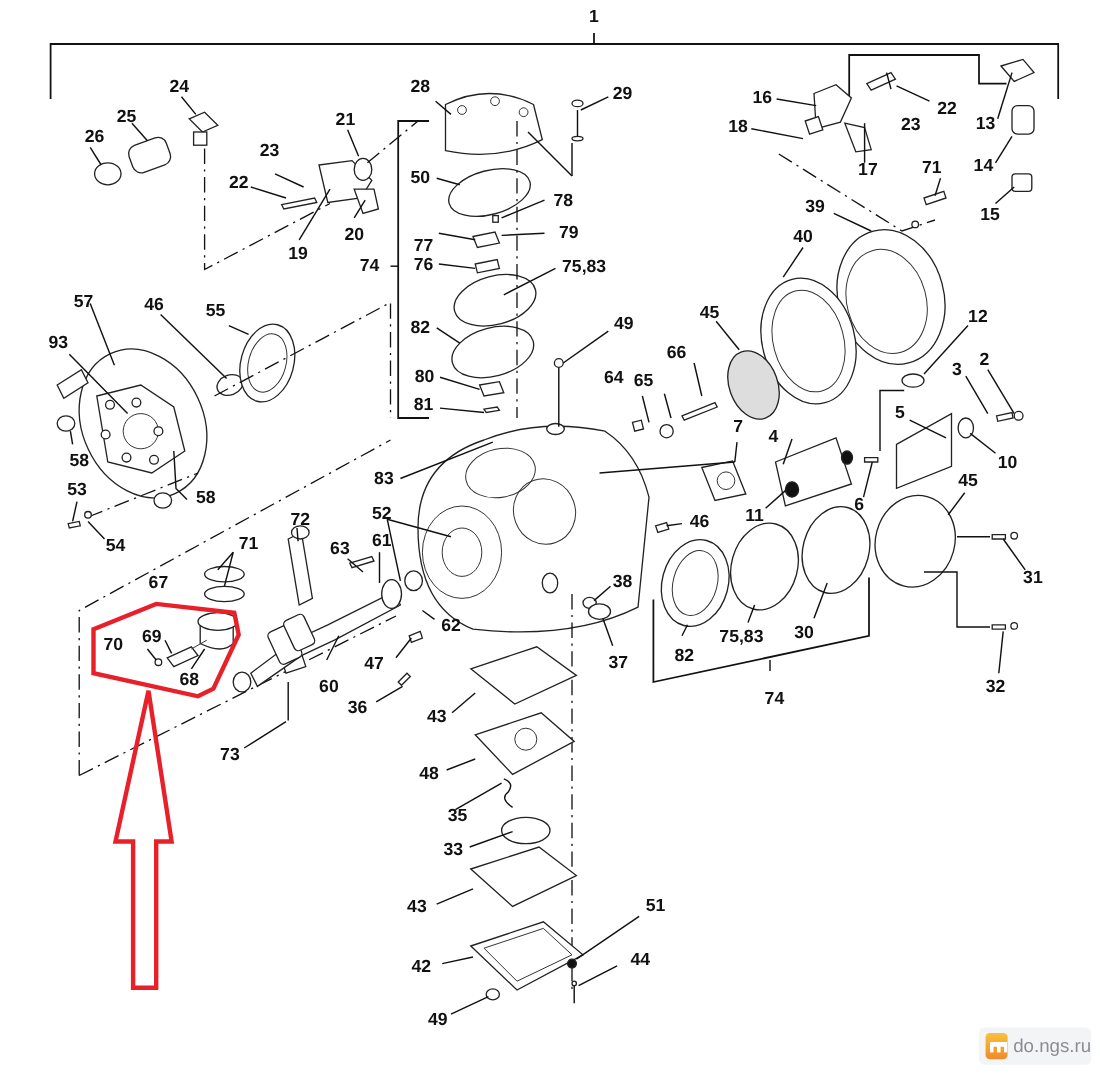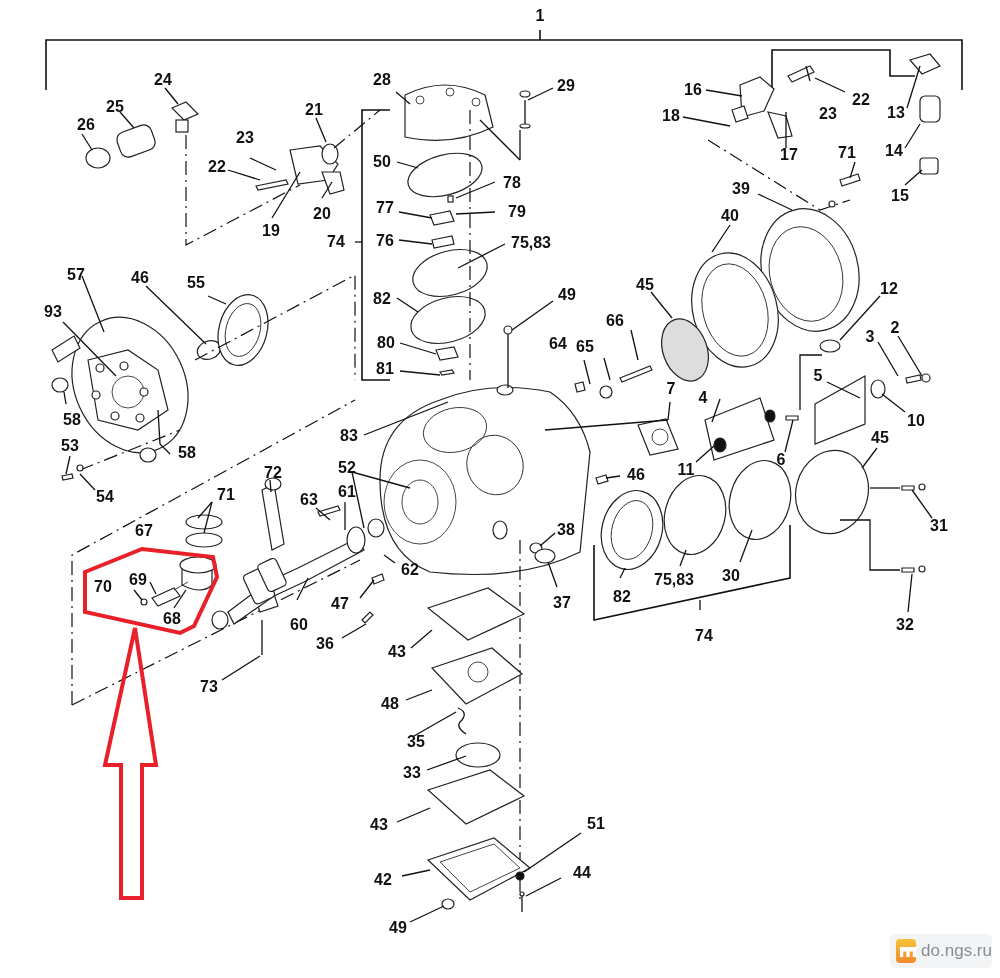--- a/index.html
+++ b/index.html
@@ -378,21 +378,21 @@
   <span class="lbl" style="left:138px;top:580px">69</span>
   <span class="lbl" style="left:103px;top:587px">70</span>
   <span class="lbl" style="left:226px;top:495px">71</span>
   <span class="lbl" style="left:273px;top:473px">72</span>
   <span class="lbl" style="left:209px;top:687px">73</span>
   <span class="lbl" style="left:336px;top:242px">74</span>
   <span class="lbl" style="left:704px;top:636px">74</span>
   <span class="lbl" style="left:531px;top:243px">75,83</span>
   <span class="lbl" style="left:674px;top:580px">75,83</span>
   <span class="lbl" style="left:385px;top:241px">76</span>
-  <span class="lbl" style="left:385px;top:208px">77</span>
+  <span class="lbl" style="left:385px;top:224px">77</span>
   <span class="lbl" style="left:512px;top:183px">78</span>
   <span class="lbl" style="left:517px;top:212px">79</span>
   <span class="lbl" style="left:386px;top:343px">80</span>
   <span class="lbl" style="left:385px;top:369px">81</span>
   <span class="lbl" style="left:382px;top:299px">82</span>
   <span class="lbl" style="left:622px;top:597px">82</span>
   <span class="lbl" style="left:349px;top:436px">83</span>
 </div>
 
 <div id="watermark">

